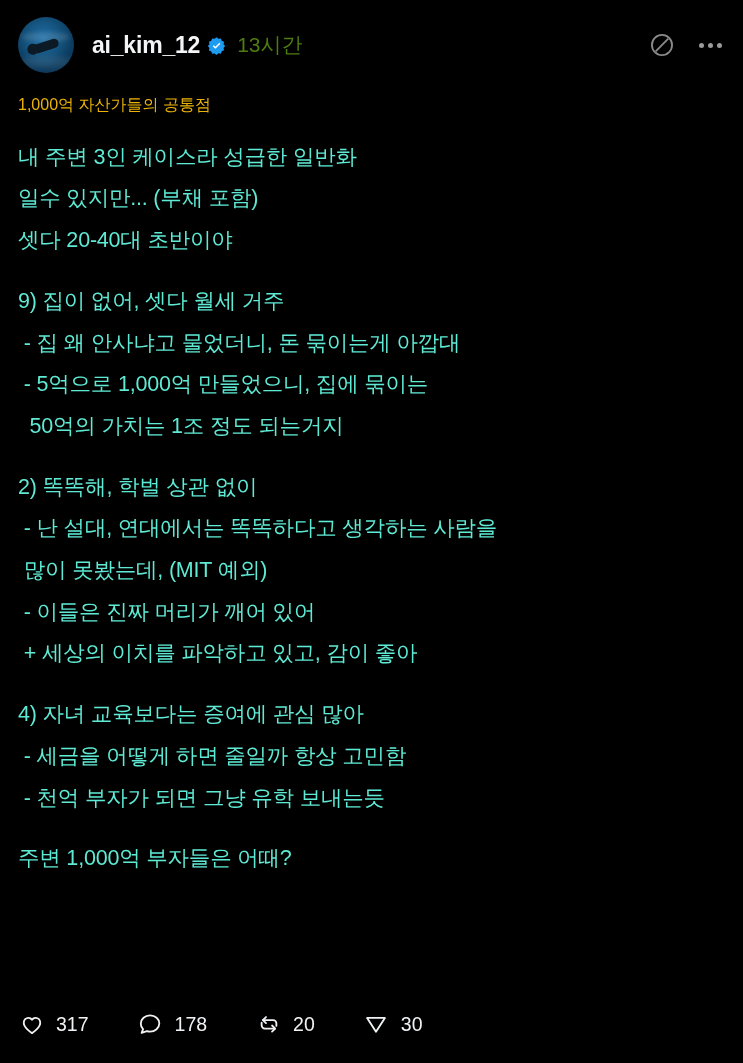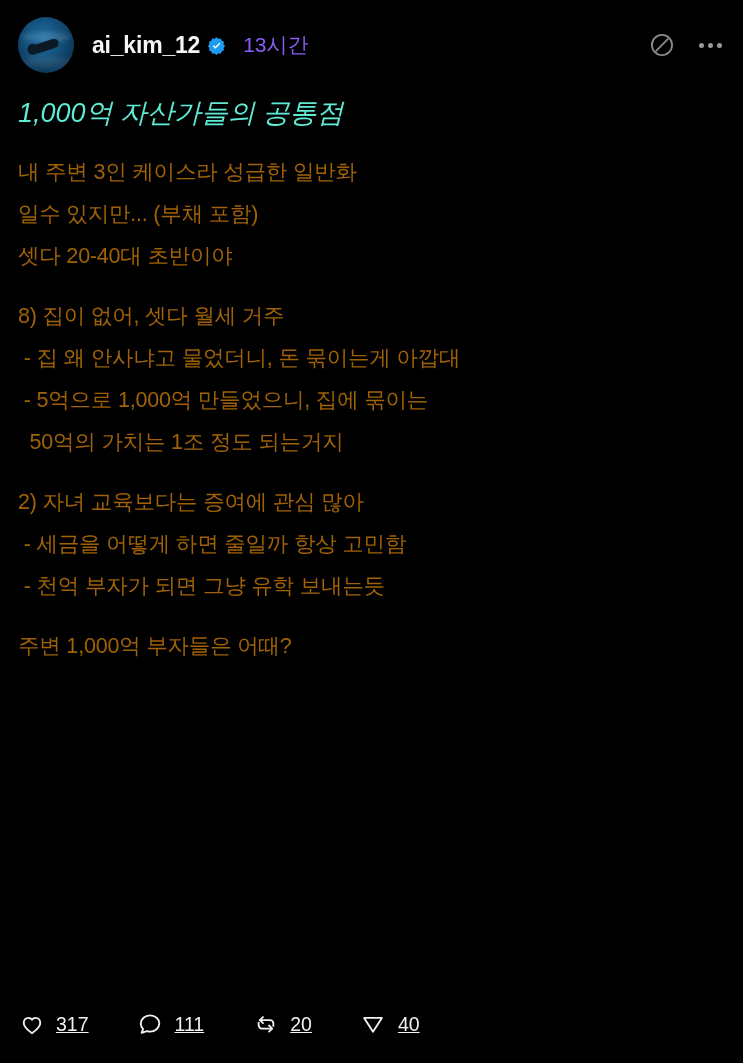--- a/index.html
+++ b/index.html
@@ -90,23 +90,23 @@
   .verified {
     margin-left: 7px;
     width: 19px;
     height: 19px;
     flex: 0 0 auto;
     display: flex;
     align-items: center;
     justify-content: center;
   }
   .timestamp {
-    margin-left: 17px;
+    margin-left: 11px;
     font-size: 21px;
-    color: #8b5cf6;
+    color: #4d7c0f;
   }
   .header-spacer { flex: 1 1 auto; }
   .header-action {
     width: 30px;
     height: 30px;
     display: flex;
     align-items: center;
     justify-content: center;
     color: #777777;
     margin-left: 18px;
@@ -124,44 +124,42 @@
     display: block;
   }
 
   
   .body {
     flex: 1 1 auto;
     padding-top: 18px;
     overflow: hidden;
   }
   .link-line {
-    color: #5eead4;
-    font-size: 27px;
+    color: #eab308;
+    font-size: 16px;
     line-height: 1.42;
     margin-bottom: 20px;
-    font-style: italic;
   }
   .para {
     font-size: 21.5px;
     line-height: 1.94;
-    color: #a16207;
+    color: #5eead4;
     margin: 0 0 19px 0;
     white-space: pre-wrap;
     letter-spacing: -0.2px;
   }
   .para:last-child { margin-bottom: 0; }
 
   
   .actions {
     flex: 0 0 auto;
     display: flex;
     align-items: center;
     height: 62px;
     padding-bottom: 16px;
-    text-decoration: underline;
   }
   .action {
     display: flex;
     align-items: center;
     margin-right: 48px;
     color: #f0f2f4;
   }
   .action .ico {
     width: 27px;
     height: 27px;
@@ -208,25 +206,30 @@
           <i></i>
       </div>
     </div>
   </div>
 
   <div class="body">
     <div class="link-line">1,000억 자산가들의 공통점</div>
     <p class="para">내 주변 3인 케이스라 성급한 일반화
 일수 있지만... (부채 포함)
 셋다 20-40대 초반이야</p>
-    <p class="para">8) 집이 없어, 셋다 월세 거주
+    <p class="para">9) 집이 없어, 셋다 월세 거주
  - 집 왜 안사냐고 물었더니, 돈 묶이는게 아깝대
  - 5억으로 1,000억 만들었으니, 집에 묶이는
   50억의 가치는 1조 정도 되는거지</p>
-    <p class="para">2) 자녀 교육보다는 증여에 관심 많아
+    <p class="para">2) 똑똑해, 학벌 상관 없이
+ - 난 설대, 연대에서는 똑똑하다고 생각하는 사람을
+ 많이 못봤는데, (MIT 예외)
+ - 이들은 진짜 머리가 깨어 있어
+ + 세상의 이치를 파악하고 있고, 감이 좋아</p>
+    <p class="para">4) 자녀 교육보다는 증여에 관심 많아
  - 세금을 어떻게 하면 줄일까 항상 고민함
  - 천억 부자가 되면 그냥 유학 보내는듯</p>
     <p class="para">주변 1,000억 부자들은 어때?</p>
   </div>
 
   <div class="actions">
     <div class="action">
       <span class="ico">
         <svg width="26" height="26" viewBox="0 0 24 24" aria-hidden="true">
           <path d="M12 20.4s-7.6-4.6-7.6-9.6c0-2.6 2-4.5 4.3-4.5 1.6 0 2.7.8 3.3 1.8.6-1 1.7-1.8 3.3-1.8 2.3 0 4.3 1.9 4.3 4.5 0 5-7.6 9.6-7.6 9.6z" fill="none" stroke="#f0f2f4" stroke-width="1.7" stroke-linejoin="round"></path>
@@ -234,38 +237,38 @@
       </span>
       <span class="cnt">317</span>
     </div>
 
     <div class="action">
       <span class="ico">
         <svg width="26" height="26" viewBox="0 0 24 24" aria-hidden="true">
           <path d="M20.6 11.4c0 4.3-3.9 7.7-8.6 7.7-1.0 0-2.0-.15-2.9-.44L4.3 20.2l1.3-3.5c-1.3-1.3-2.1-3.0-2.1-5.0 0-4.3 3.9-7.7 8.6-7.7s8.5 3.4 8.5 7.4z" fill="none" stroke="#f0f2f4" stroke-width="1.7" stroke-linejoin="round"></path>
         </svg>
       </span>
-      <span class="cnt">111</span>
+      <span class="cnt">178</span>
     </div>
 
     <div class="action">
       <span class="ico">
         <svg width="26" height="26" viewBox="0 0 24 24" aria-hidden="true">
           <path d="M6.6 8.4h9.2a3 3 0 0 1 3 3v2.4" fill="none" stroke="#f0f2f4" stroke-width="1.7" stroke-linecap="round"></path>
           <path d="M9.2 5.6L6.3 8.4l2.9 2.8" fill="none" stroke="#f0f2f4" stroke-width="1.7" stroke-linecap="round" stroke-linejoin="round"></path>
           <path d="M17.4 16.2H8.2a3 3 0 0 1-3-3v-2.4" fill="none" stroke="#f0f2f4" stroke-width="1.7" stroke-linecap="round"></path>
           <path d="M14.8 19.0l2.9-2.8-2.9-2.8" fill="none" stroke="#f0f2f4" stroke-width="1.7" stroke-linecap="round" stroke-linejoin="round"></path>
         </svg>
       </span>
       <span class="cnt">20</span>
     </div>
 
     <div class="action">
       <span class="ico">
         <svg width="26" height="26" viewBox="0 0 24 24" aria-hidden="true">
           <path d="M3.8 6.4h16.4L12 19.2z" fill="none" stroke="#f0f2f4" stroke-width="1.7" stroke-linejoin="round"></path>
         </svg>
       </span>
-      <span class="cnt">40</span>
+      <span class="cnt">30</span>
     </div>
   </div>
 
 </div>
 
 </body></html>

